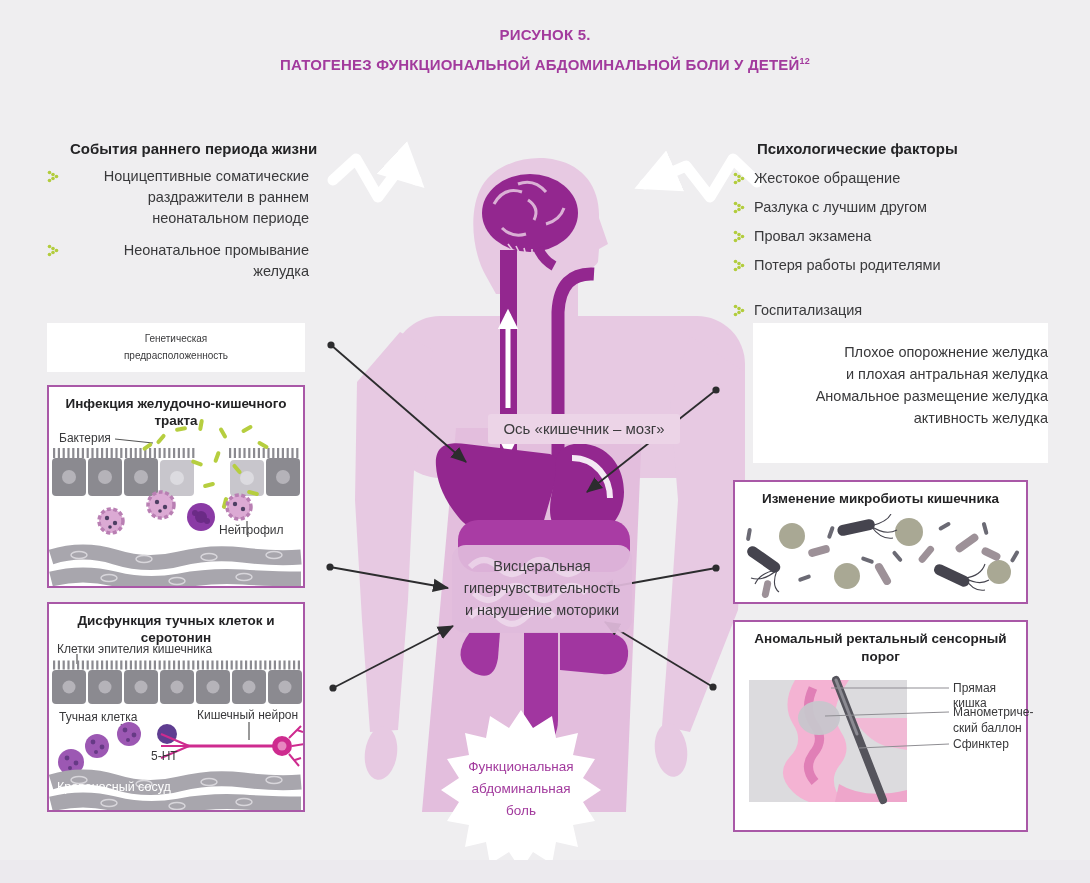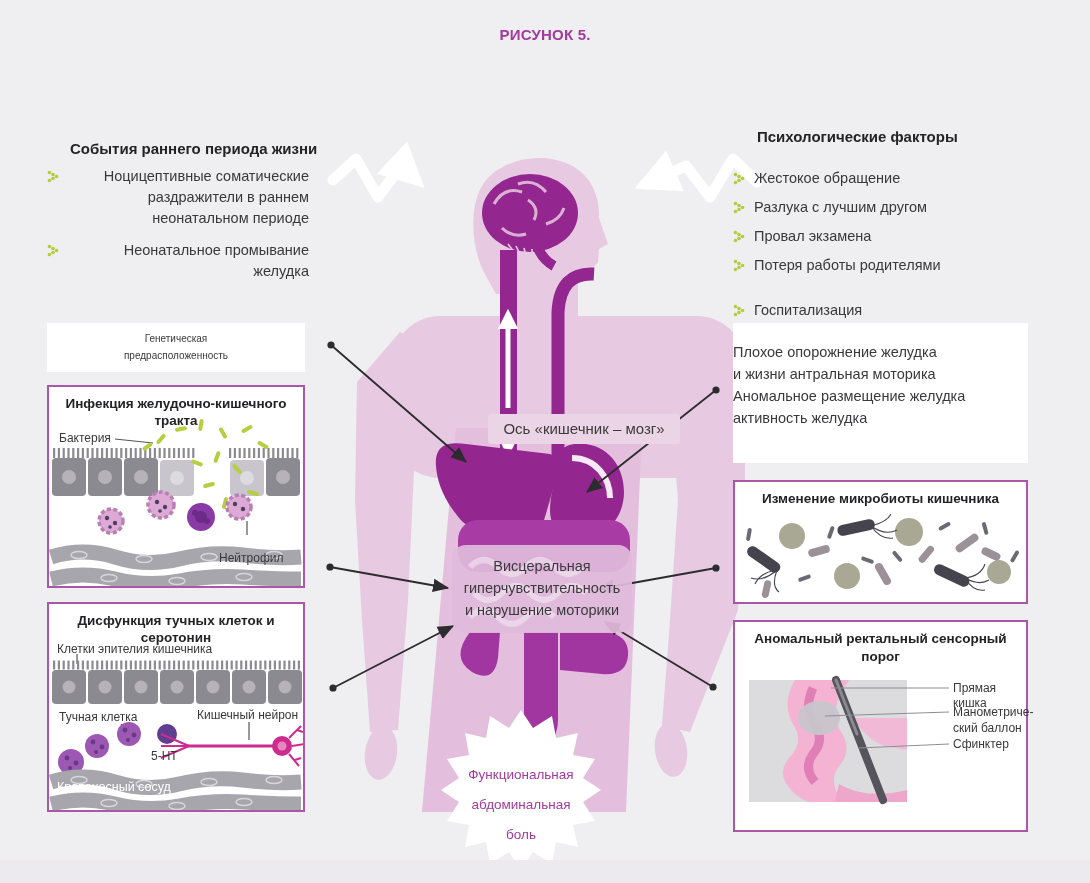--- a/index.html
+++ b/index.html
@@ -22,22 +22,22 @@
   
   .white-box { background:#ffffff; text-align:center; }
   .panel { background:#ffffff; border:2px solid #a958a7; }
   .panel-header { text-align:center; font-weight:bold; font-size:13.5px; color:#232325; margin-top:8px; line-height:17px; }
   .lbl { position:absolute; font-size:12px; color:#39393b; line-height:15px; }
   .lbl-white { position:absolute; font-size:12.5px; color:#ffffff; }
   .center-band { background:#ecd4e7; text-align:center; font-size:15px; color:#3b3b3d; line-height:30px; border-radius:3px; }
   .visceral { background:rgba(224,186,219,0.93); border-radius:14px; text-align:center; font-size:14.5px; color:#3a3a3c; padding-top:10px; }
   .visceral span { display:block; line-height:22px; }
   .burst-text { text-align:center; color:#a23a9d; font-size:13.5px; }
-  .burst-text span { display:block; line-height:22px;margin-top:8px; }
-  .gastric { text-align:left; font-size:14.5px; color:#39393b; padding-top:18px; }
+  .burst-text span { display:block; line-height:22px; }
+  .gastric { text-align:right; font-size:14.5px; color:#39393b; padding-top:18px;margin-left:20px; }
   .gastric span { display:block; line-height:22px; }
   .genetic { font-size:10px; color:#39393b; padding-top:7px; }
   .genetic span { display:block; line-height:17px; }
   svg { display:block; }
   .footer-band { left:0; top:860px; width:1090px; height:23px; background:#eceaee; }
 </style>
 </head>
 <body>
 
 <svg class="abs" style="left:0;top:0" width="1090" height="883" viewBox="0 0 1090 883">
@@ -109,20 +109,21 @@
     <line x1="330" y1="567" x2="448" y2="588" marker-start="url(#dotB)" marker-end="url(#arrB)"></line>
     <line x1="333" y1="688" x2="453" y2="626" marker-start="url(#dotB)" marker-end="url(#arrB)"></line>
     <line x1="716" y1="390" x2="587" y2="492" marker-start="url(#dotB)" marker-end="url(#arrB)"></line>
     <line x1="716" y1="568" x2="599" y2="589" marker-start="url(#dotB)" marker-end="url(#arrB)"></line>
     <line x1="713" y1="687" x2="605" y2="622" marker-start="url(#dotB)" marker-end="url(#arrB)"></line>
   </g>
 </svg>
 
 <div class="abs title">
   <div>РИСУНОК 5.</div>
+  <div><span>ПАТОГЕНЕЗ ФУНКЦИОНАЛЬНОЙ АБДОМИНАЛЬНОЙ БОЛИ У ДЕТЕЙ</span><sup>12</sup></div>
 </div>
 
 <div class="abs" style="left:70px;top:140px;width:260px">
   <div class="sec-header">События раннего периода жизни</div>
 </div>
 <ul class="blist abs" style="left:47px;top:166px;width:262px">
   <li>
     <span class="bullet">
       <svg width="13" height="13">
           <g fill="#b2cc3c">
@@ -145,21 +146,21 @@
             <circle cx="9.5" cy="6.5" r="1.8"></circle>
             <circle cx="6" cy="8.5" r="1.8"></circle>
             <circle cx="2.5" cy="10.5" r="1.8"></circle>
           </g>
         </svg>
     </span>
     <span class="btext">Неонатальное промывание желудка</span>
   </li>
 </ul>
 
-<div class="abs" style="left:757px;top:128px;width:280px">
+<div class="abs" style="left:757px;top:140px;width:280px">
   <div class="sec-header">Психологические факторы</div>
 </div>
 <ul class="blist abs" style="left:733px;top:168px;width:300px">
   <li style="margin-bottom:8px">
     <span class="bullet">
         <svg width="13" height="13">
           <g fill="#b2cc3c">
             <circle cx="2.5" cy="2.5" r="1.8"></circle>
             <circle cx="6" cy="4.5" r="1.8"></circle>
             <circle cx="9.5" cy="6.5" r="1.8"></circle>
@@ -301,21 +302,21 @@
           <ellipse cx="95" cy="142" rx="8" ry="3.5"></ellipse>
           <ellipse cx="160" cy="140" rx="8" ry="3.5"></ellipse>
           <ellipse cx="225" cy="138" rx="8" ry="3.5"></ellipse>
         <ellipse cx="60" cy="161" rx="8" ry="3.5"></ellipse>
           <ellipse cx="128" cy="164" rx="8" ry="3.5"></ellipse>
           <ellipse cx="195" cy="160" rx="8" ry="3.5"></ellipse>
       </g>
     </g>
   </svg>
   <span class="lbl" style="left:10px;top:44px">Бактерия</span>
-  <span class="lbl" style="left:170px;top:164px">Нейтрофил</span>
+  <span class="lbl" style="left:170px;top:136px">Нейтрофил</span>
 </div>
 
 <div class="abs panel" style="left:47px;top:602px;width:258px;height:210px">
   <div class="panel-header">Дисфункция тучных клеток и серотонин</div>
   <svg class="abs" style="left:0;top:30px" width="254" height="176">
     <line x1="28" y1="20" x2="28" y2="30" stroke="#555" stroke-width="1.2"></line>
 
     <line x1="4" y1="31" x2="252" y2="31" stroke="#8b8a90" stroke-width="9" stroke-dasharray="2.2 2.6"></line>
     <g>
       <rect x="3" y="36" width="34" height="34" rx="4" fill="#8b8a90"></rect>
@@ -376,21 +377,21 @@
   </svg>
   <span class="lbl" style="left:8px;top:38px">Клетки эпителия кишечника</span>
   <span class="lbl" style="left:10px;top:106px">Тучная клетка</span>
   <span class="lbl" style="left:102px;top:145px">5-HT</span>
   <span class="lbl" style="left:148px;top:104px">Кишечный нейрон</span>
   <span class="lbl-white" style="left:8px;top:176px">Кровеносный сосуд</span>
 </div>
 
 <div class="abs white-box gastric" style="left:733px;top:323px;width:295px;height:140px">
   <span>Плохое опорожнение желудка</span>
-  <span>и жизни антральная моторика</span>
+  <span>и плохая антральная желудка</span>
   <span>Аномальное размещение желудка</span>
   <span>активность желудка</span>
 </div>
 
 <div class="abs panel" style="left:733px;top:480px;width:295px;height:124px">
   <div class="panel-header">Изменение микробиоты кишечника</div>
   <svg class="abs" style="left:2px;top:32px" width="287" height="86">
     <g fill="#a9a894">
       <circle cx="55" cy="22" r="13"></circle>
         <circle cx="172" cy="18" r="14"></circle>

